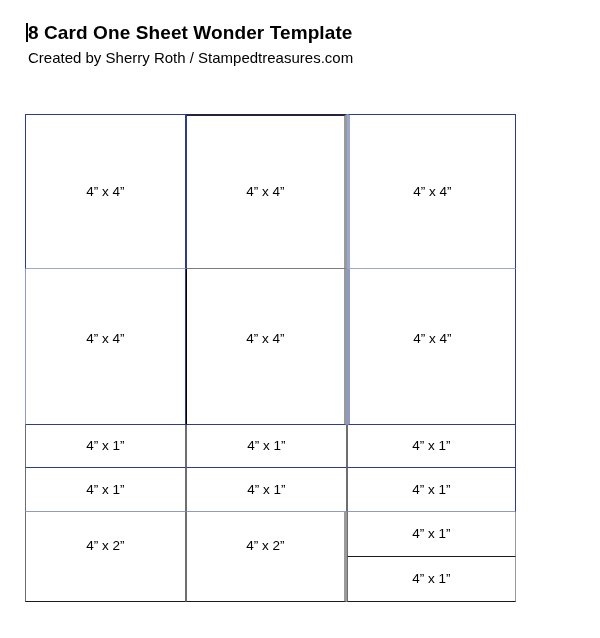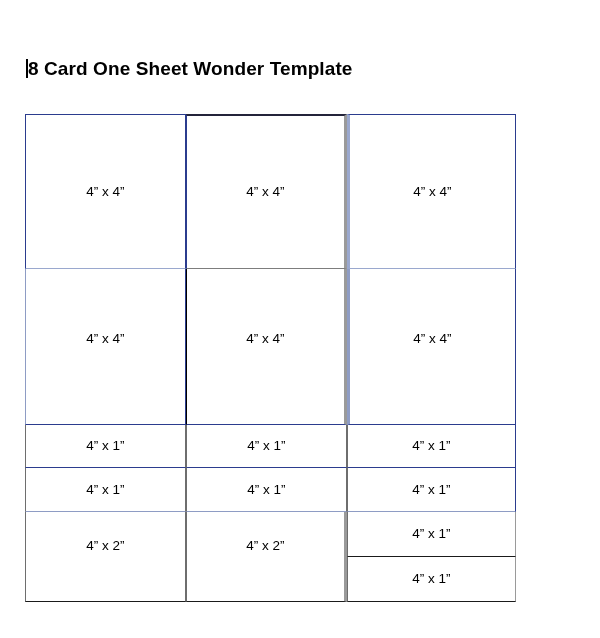--- a/index.html
+++ b/index.html
@@ -16,21 +16,20 @@
     overflow: hidden;
     position: relative;
   }
 
   
   #header {
     position: absolute;
     left: 26px;
     top: 20px;
     width: 540px;
-    margin-top: 36px;
   }
   #title-row {
     display: flex;
     align-items: baseline;
   }
   .caret {
     display: inline-block;
     width: 2px;
     height: 19px;
     background: #000;
@@ -80,20 +79,21 @@
   .va-upper  { align-items: flex-start; }
 </style>
 </head>
 <body>
 
 <div id="header">
   <div id="title-row">
     <span class="caret"></span>
     <span id="doc-title">8 Card One Sheet Wonder Template</span>
   </div>
+  <div id="doc-subtitle">Created by Sherry Roth / Stampedtreasures.com</div>
 </div>
 
 <div id="template-grid">
 
   <div class="cell va-center" style="left:0px; top:0px; width:161px; height:155px;
               border-top:1.5px solid #2b3c8e;
               border-left:1.5px solid #2b3c8e;
               border-right:1.5px solid #2b3c8e;
               border-bottom:1.5px solid #9aa8ce;">
     <span class="cell-label">4” x 4”</span>

